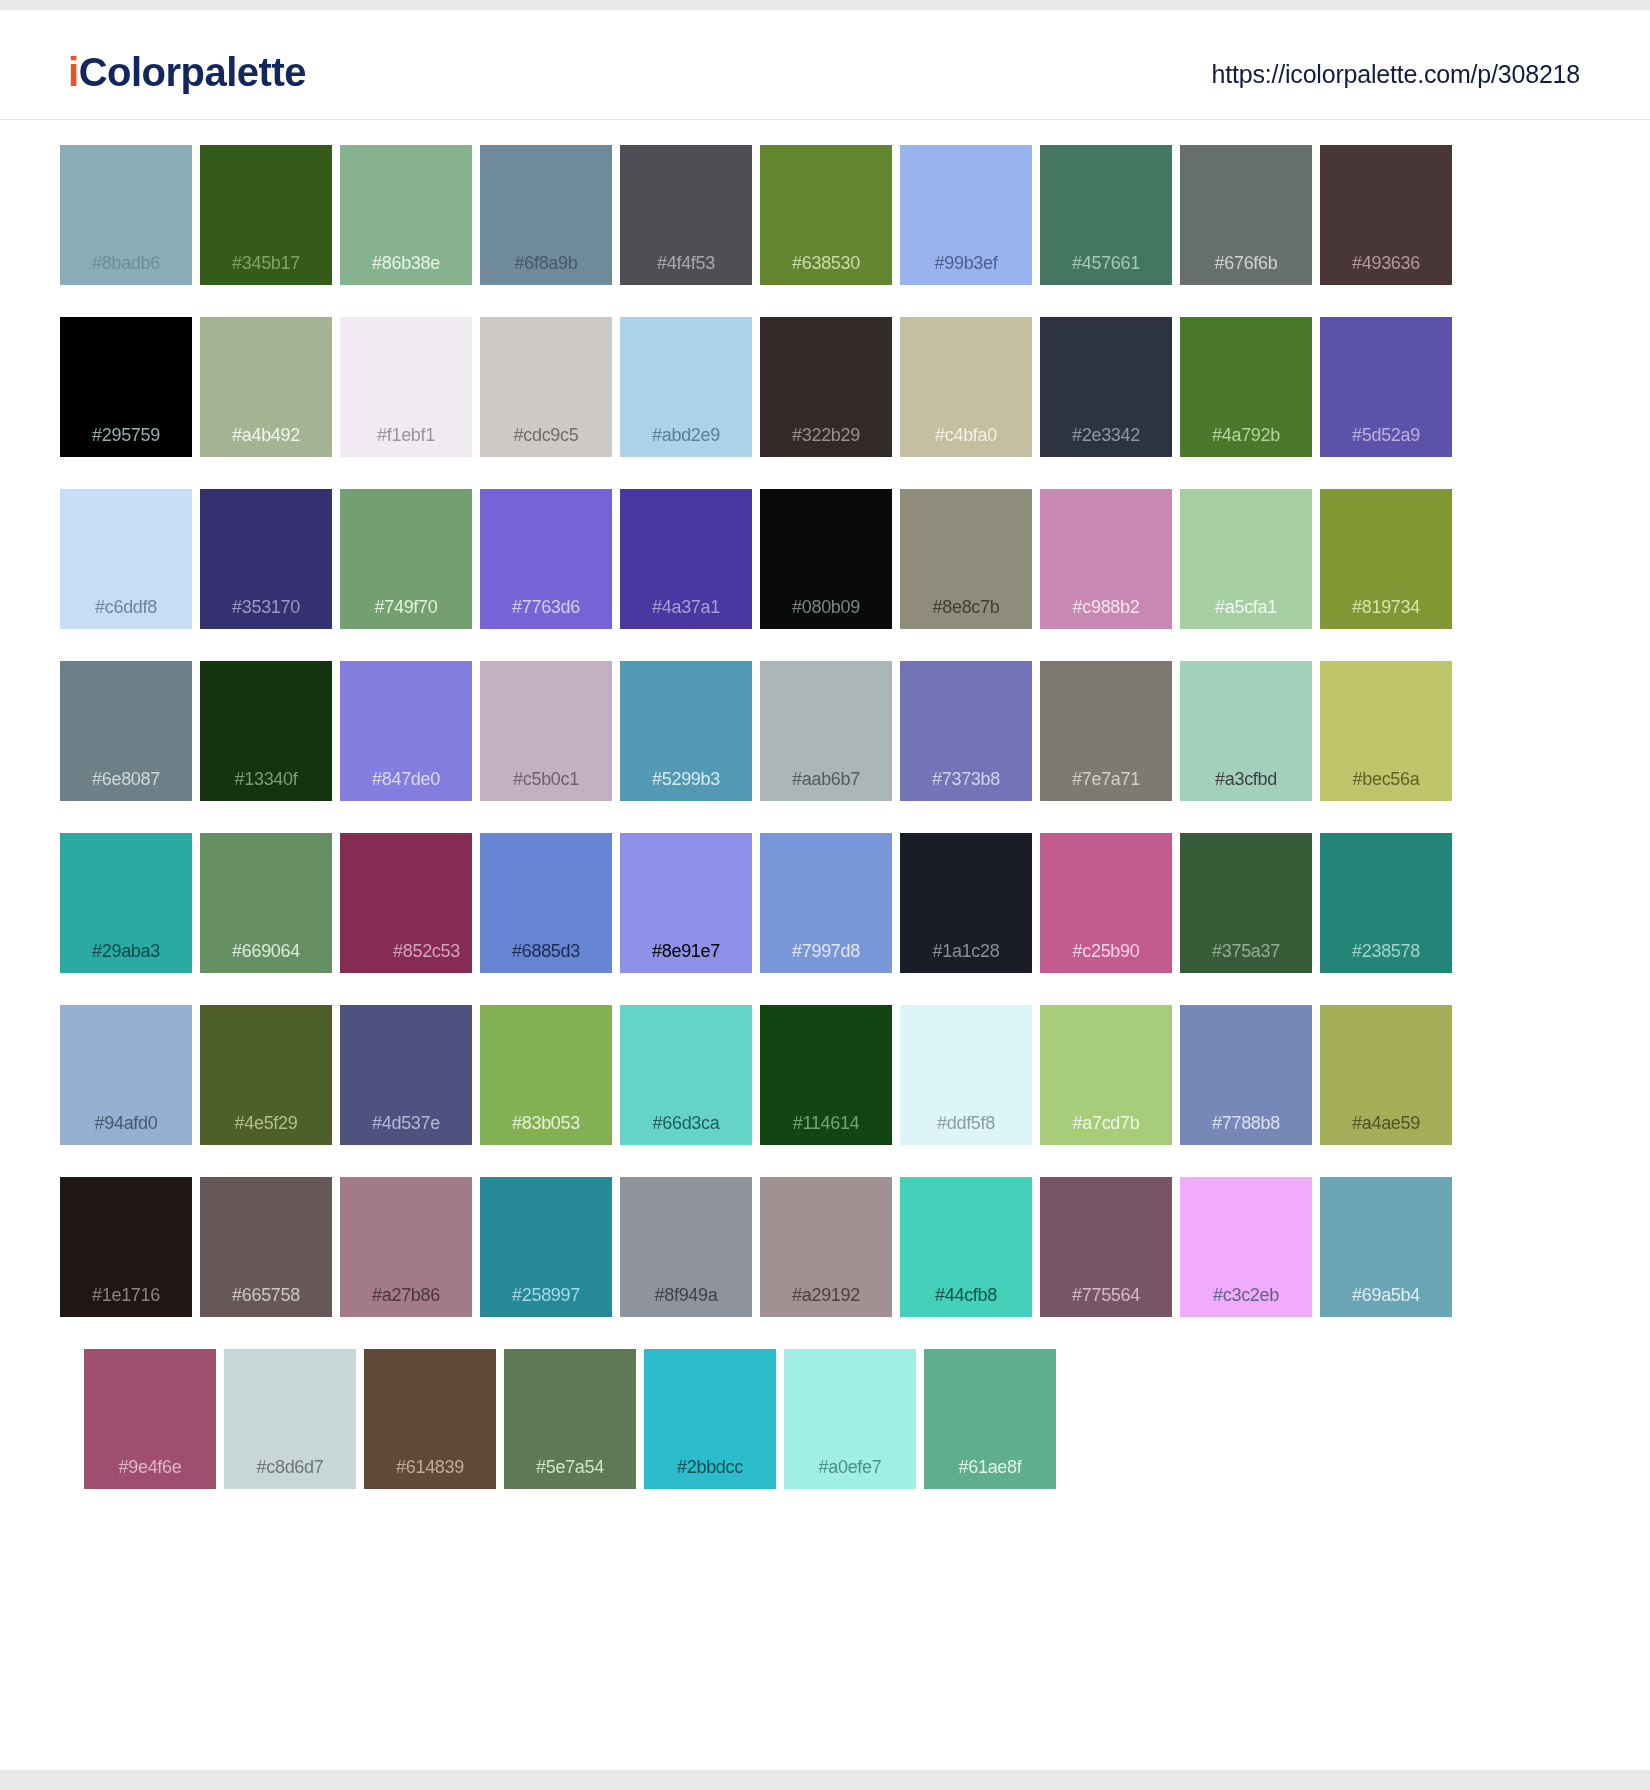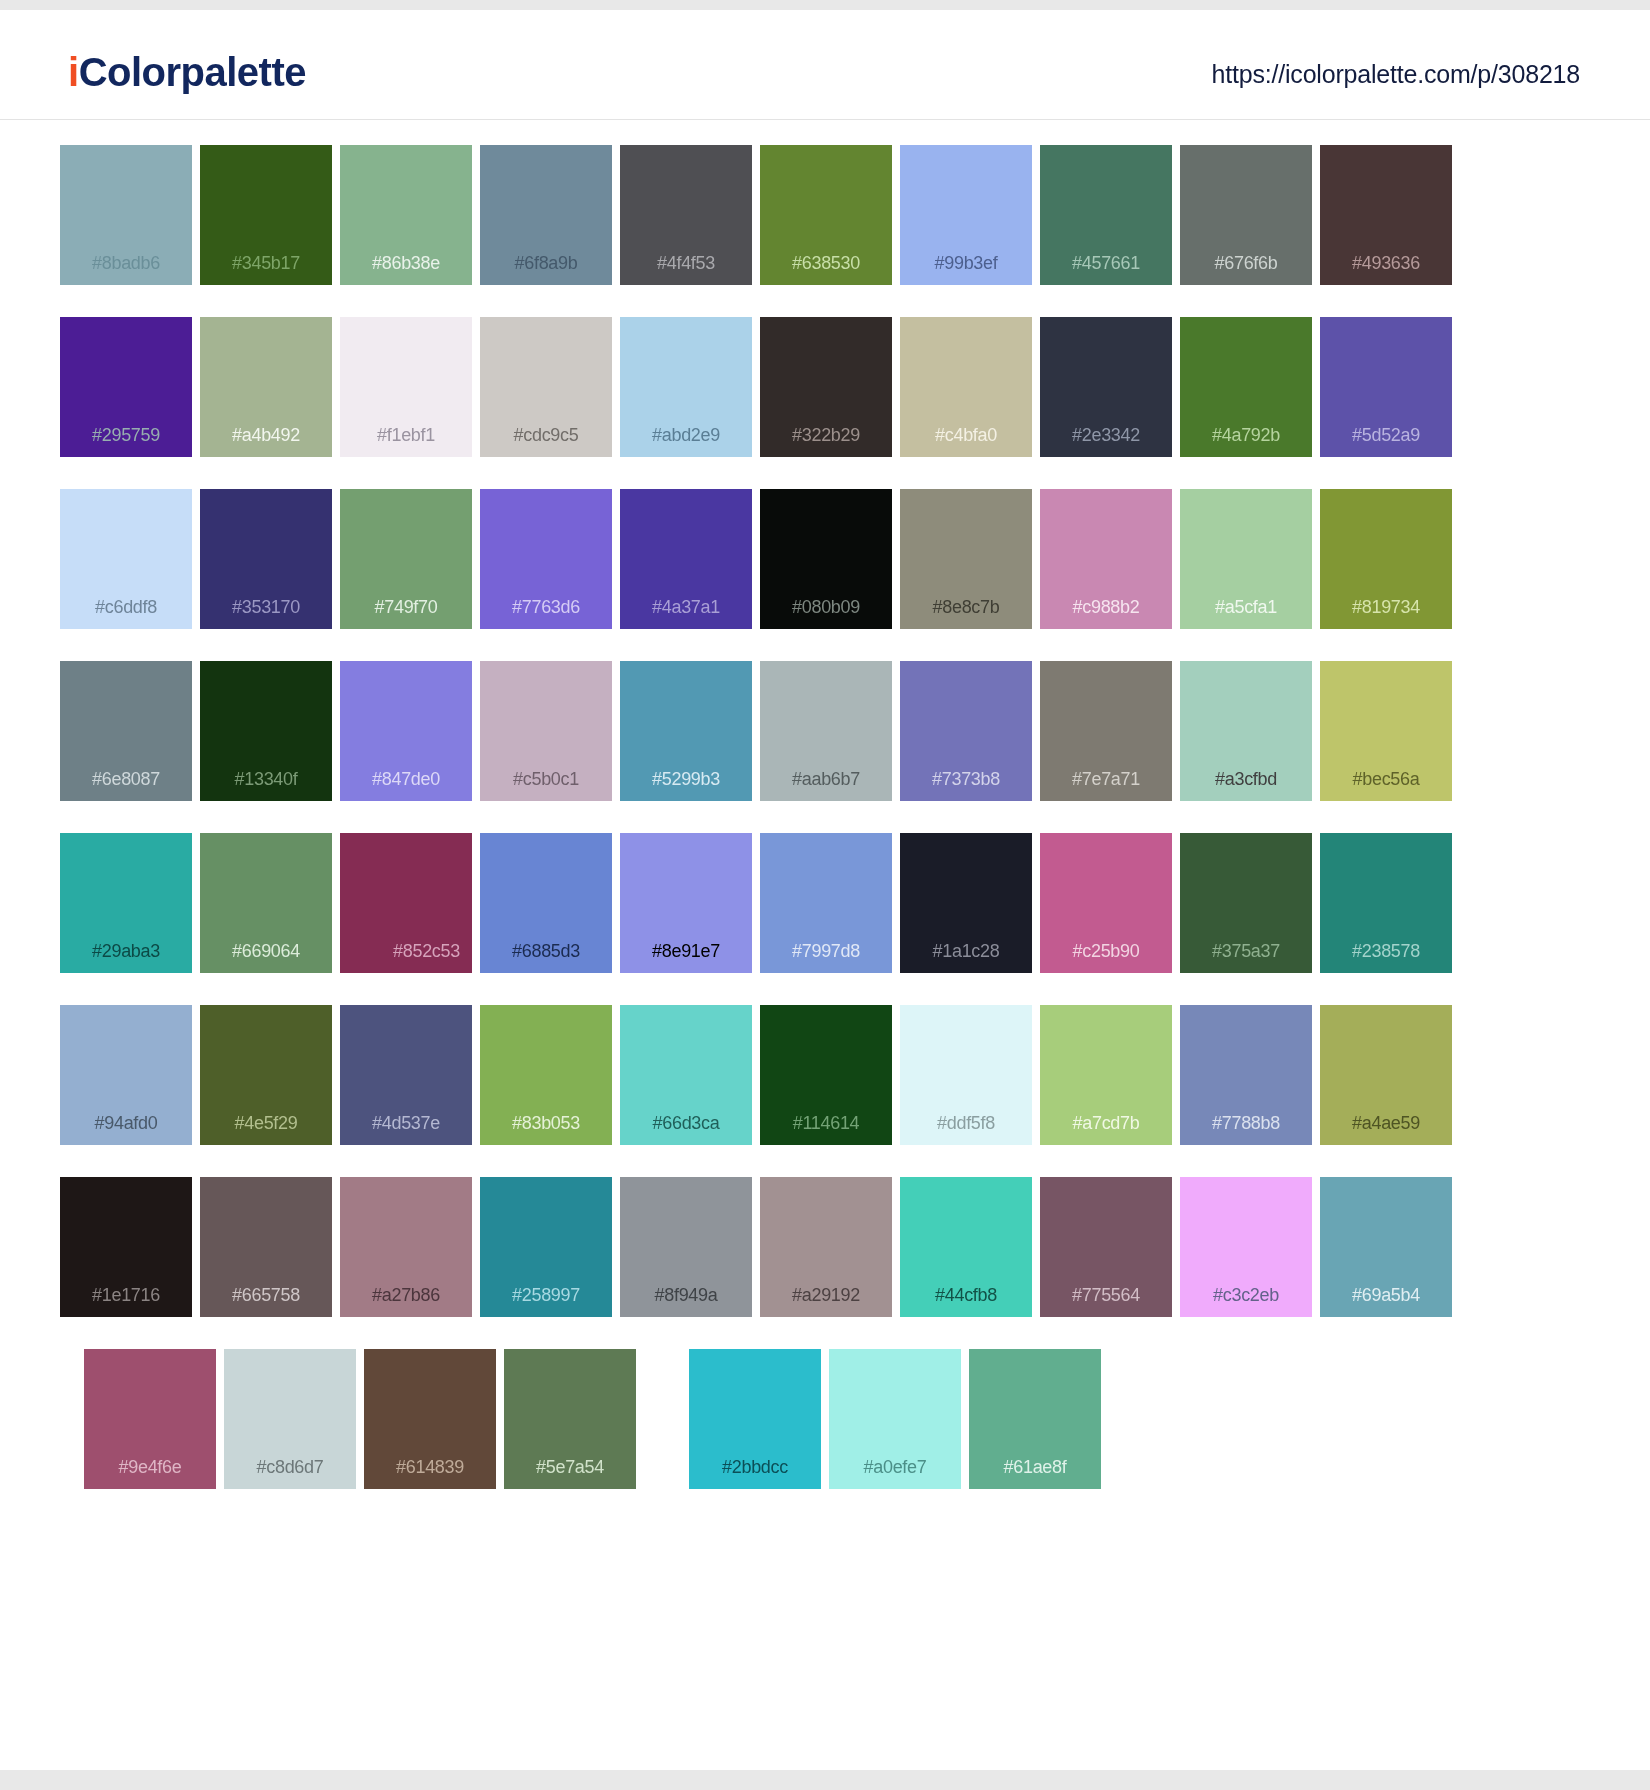--- a/index.html
+++ b/index.html
@@ -136,21 +136,21 @@
           <div class="swatch-label" style="color: rgb(167, 200, 184);">#457661</div>
         </div>
         <div class="swatch" style="background: rgb(103, 111, 107);">
           <div class="swatch-label" style="color: rgb(205, 211, 208);">#676f6b</div>
         </div>
         <div class="swatch" style="background: rgb(73, 54, 54);">
           <div class="swatch-label" style="color: rgb(181, 154, 154);">#493636</div>
         </div>
       </div>
       <div class="row row-inner">
-        <div class="swatch" style="background: #4c1d95;">
+        <div class="swatch" style="background: #000000;">
           <div class="swatch-label" style="color: rgb(151, 174, 175);">#295759</div>
         </div>
         <div class="swatch" style="background: rgb(164, 180, 146);">
           <div class="swatch-label" style="color: rgb(242, 246, 238);">#a4b492</div>
         </div>
         <div class="swatch" style="background: rgb(241, 235, 241);">
           <div class="swatch-label" style="color: rgb(154, 147, 160);">#f1ebf1</div>
         </div>
         <div class="swatch" style="background: rgb(205, 201, 197);">
           <div class="swatch-label" style="color: rgb(113, 109, 105);">#cdc9c5</div>
@@ -340,21 +340,21 @@
         </div>
         <div class="swatch" style="background: rgb(200, 214, 215);">
           <div class="swatch-label" style="color: rgb(108, 119, 120);">#c8d6d7</div>
         </div>
         <div class="swatch" style="background: rgb(97, 72, 57);">
           <div class="swatch-label" style="color: rgb(191, 171, 153);">#614839</div>
         </div>
         <div class="swatch" style="background: rgb(94, 122, 84);">
           <div class="swatch-label" style="color: rgb(210, 227, 203);">#5e7a54</div>
         </div>
-        <div class="swatch" style="background: rgb(43, 189, 204); margin-left: 45px;">
+        <div class="swatch" style="background: rgb(43, 189, 204);">
           <div class="swatch-label" style="color: rgb(11, 79, 87);">#2bbdcc</div>
         </div>
         <div class="swatch" style="background: rgb(160, 239, 231);">
           <div class="swatch-label" style="color: rgb(75, 143, 136);">#a0efe7</div>
         </div>
         <div class="swatch" style="background: rgb(97, 174, 143);">
           <div class="swatch-label" style="color: rgb(224, 242, 234);">#61ae8f</div>
         </div>
       </div>
     </div>

